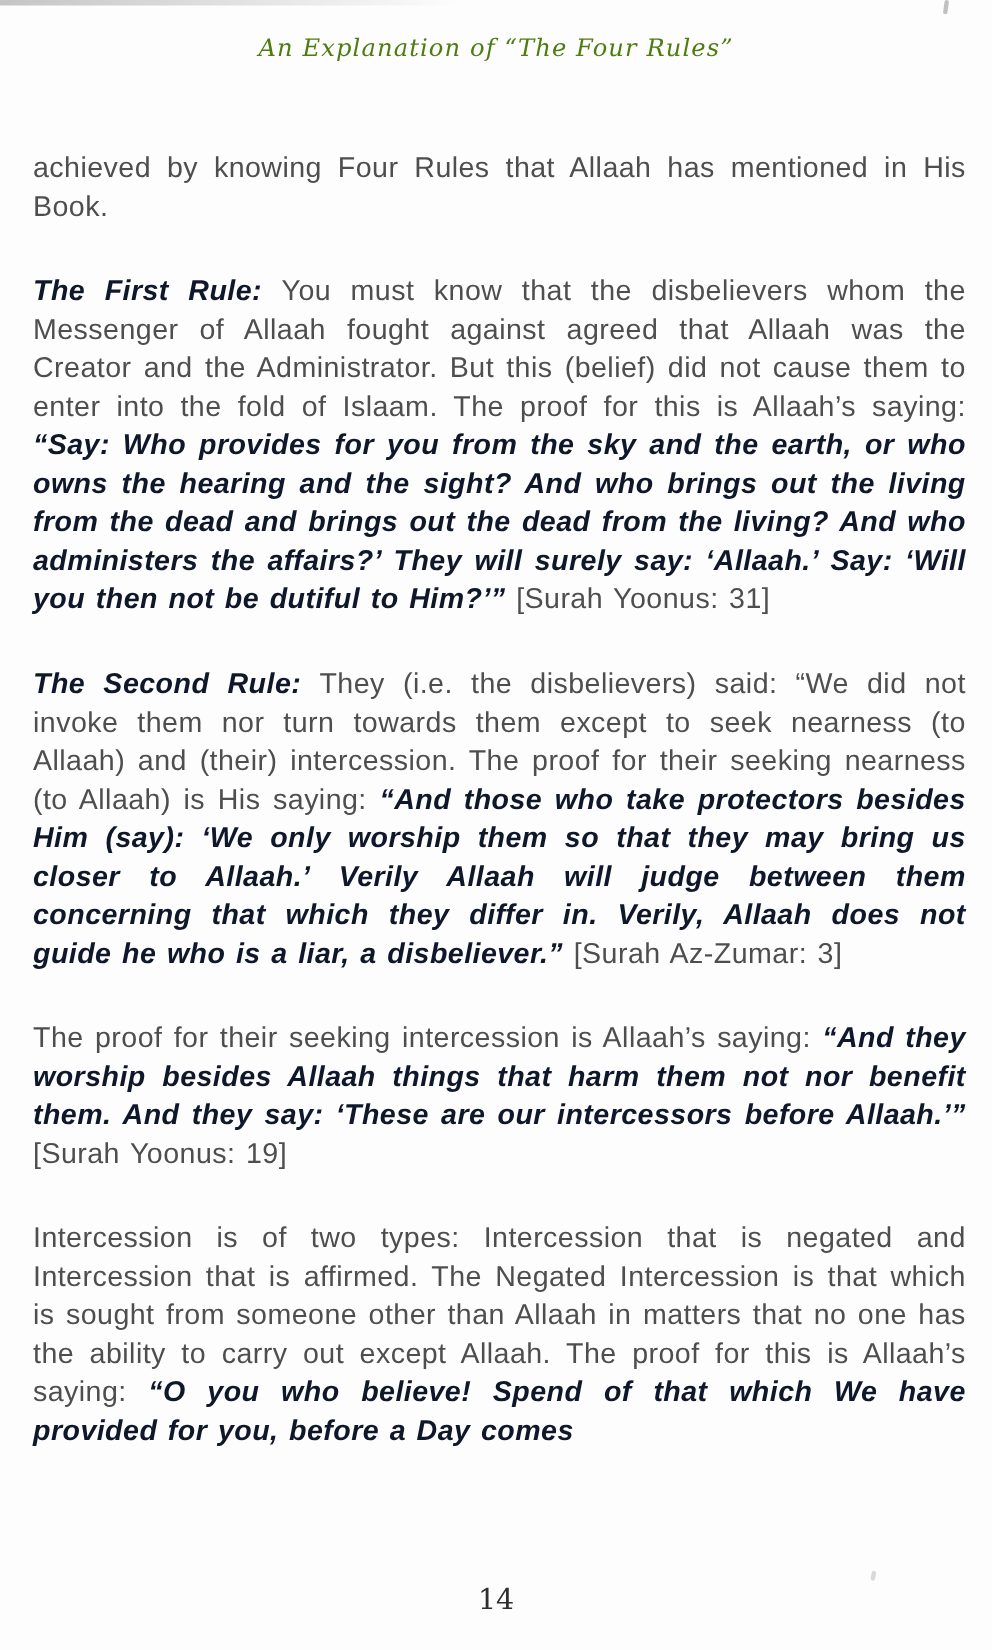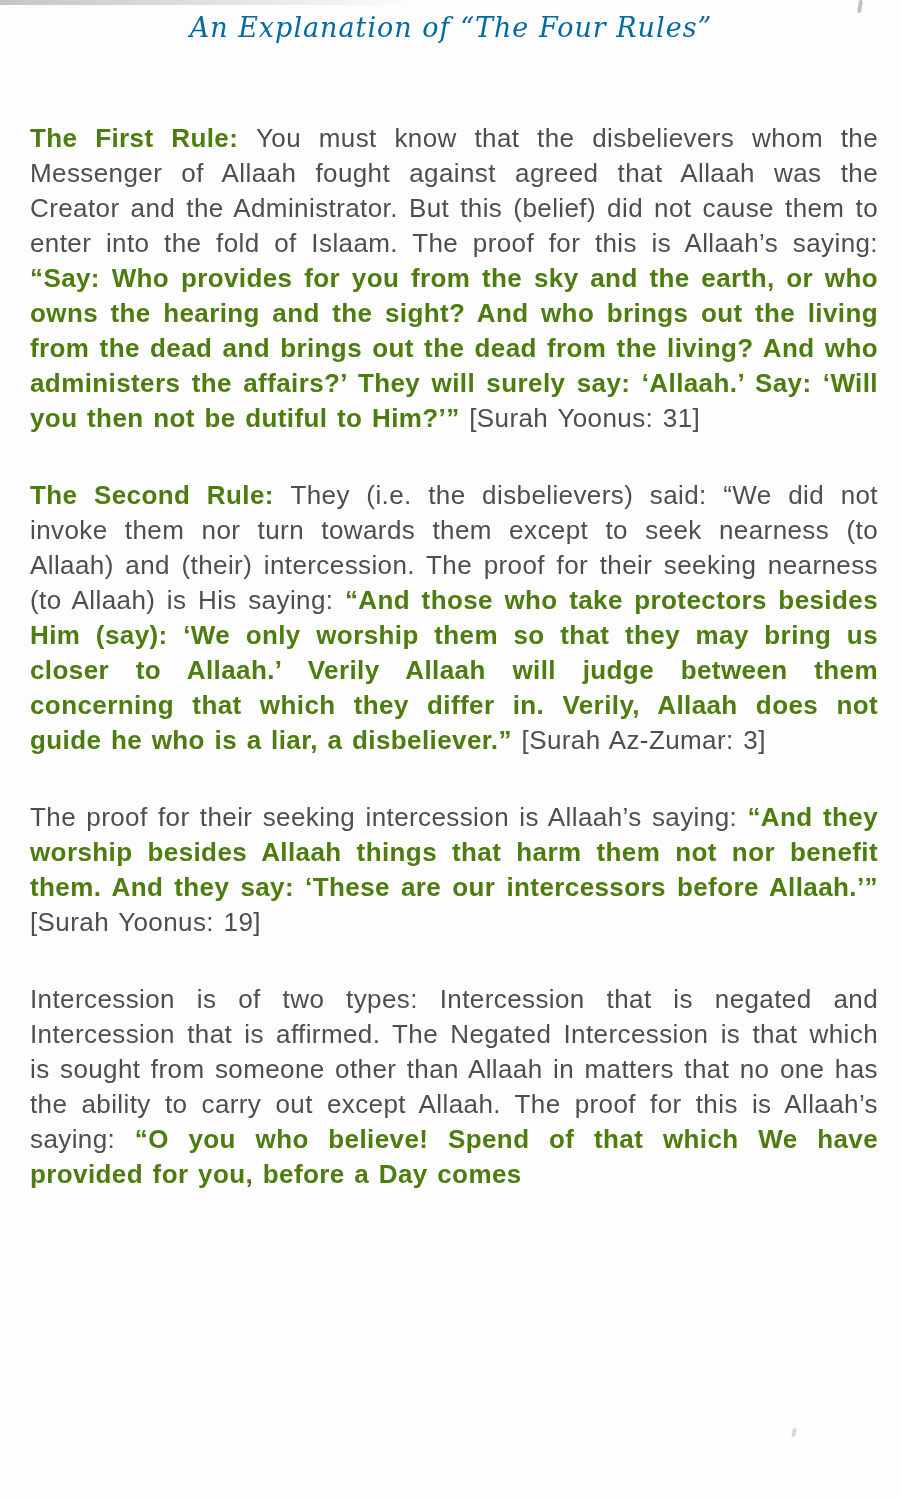--- a/index.html
+++ b/index.html
@@ -40,44 +40,45 @@
     top: 1428px;
     left: 792px;
     width: 4px;
     height: 9px;
     background: #b5b5b5;
     opacity: 0.5;
     border-radius: 2px;
     transform: rotate(12deg);
   }
   .running-header {
-    margin-top: 12px;
+    margin-top: 32px;
     text-align: center;
     font-family: "DejaVu Serif", serif;
     font-style: italic;
-    font-size: 27px;
+    font-size: 22px;
     letter-spacing: 1px;
-    color: #0369a1;
+    color: #4d7c0f;
   }
   .body-text {
     margin-top: 78px;
     padding: 0 24px 0 30px;
     font-size: 26px;
     line-height: 35px;
     letter-spacing: 0.4px;
     word-spacing: 2px;
     color: #4e4e4e;
   }
   .para {
     margin: 0 0 42px 0;
     text-align: justify;
   }
   .seg.bold {
     font-weight: 700;
-    color: #4d7c0f;
+    color: #0f172a;
+    font-style: italic;
   }
   .page-number {
     position: absolute;
     top: 1440px;
     left: 0;
     width: 100%;
     text-align: center;
     font-family: "DejaVu Serif", serif;
     font-size: 26px;
     color: #2f2f2f;
@@ -89,33 +90,37 @@
 <div class="page">
 
   <div class="edge-smudge-top"></div>
   <div class="tick-mark-top-right"></div>
   <div class="speck-bottom"></div>
 
   <div class="running-header">An Explanation of “The Four Rules”</div>
 
   <div class="body-text">
 
+    <p class="para">
+      <span class="seg">achieved by knowing Four Rules that Allaah has mentioned in His Book.</span>
+    </p>
 
     <p class="para">
       <span class="seg bold">The First Rule: </span><span class="seg">You must know that the disbelievers whom the Messenger of Allaah fought against agreed that Allaah was the Creator and the Administrator. But this (belief) did not cause them to enter into the fold of Islaam. The proof for this is Allaah’s saying: </span><span class="seg bold">“Say: Who provides for you from the sky and the earth, or who owns the hearing and the sight? And who brings out the living from the dead and brings out the dead from the living? And who administers the affairs?’ They will surely say: ‘Allaah.’ Say: ‘Will you then not be dutiful to Him?’” </span><span class="seg">[Surah Yoonus: 31]</span>
     </p>
 
     <p class="para">
       <span class="seg bold">The Second Rule: </span><span class="seg">They (i.e. the disbelievers) said: “We did not invoke them nor turn towards them except to seek nearness (to Allaah) and (their) intercession. The proof for their seeking nearness (to Allaah) is His saying: </span><span class="seg bold">“And those who take protectors besides Him (say): ‘We only worship them so that they may bring us closer to Allaah.’ Verily Allaah will judge between them concerning that which they differ in. Verily, Allaah does not guide he who is a liar, a disbeliever.” </span><span class="seg">[Surah Az-Zumar: 3]</span>
     </p>
 
     <p class="para">
       <span class="seg">The proof for their seeking intercession is Allaah’s saying: </span><span class="seg bold">“And they worship besides Allaah things that harm them not nor benefit them. And they say: ‘These are our intercessors before Allaah.’” </span><span class="seg">[Surah Yoonus: 19]</span>
     </p>
 
     <p class="para">
       <span class="seg">Intercession is of two types: Intercession that is negated and Intercession that is affirmed. The Negated Intercession is that which is sought from someone other than Allaah in matters that no one has the ability to carry out except Allaah. The proof for this is Allaah’s saying: </span><span class="seg bold">“O you who believe! Spend of that which We have provided for you, before a Day comes</span>
     </p>
 
   </div>
 
+  <div class="page-number">14</div>
 
 </div>
 
 </body></html>

